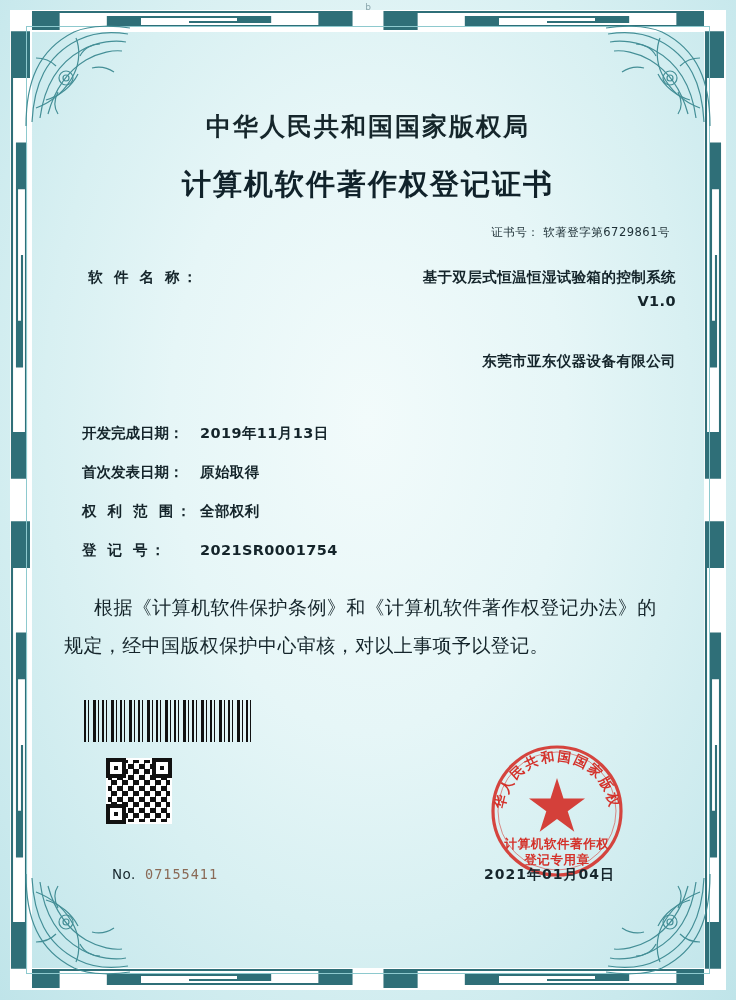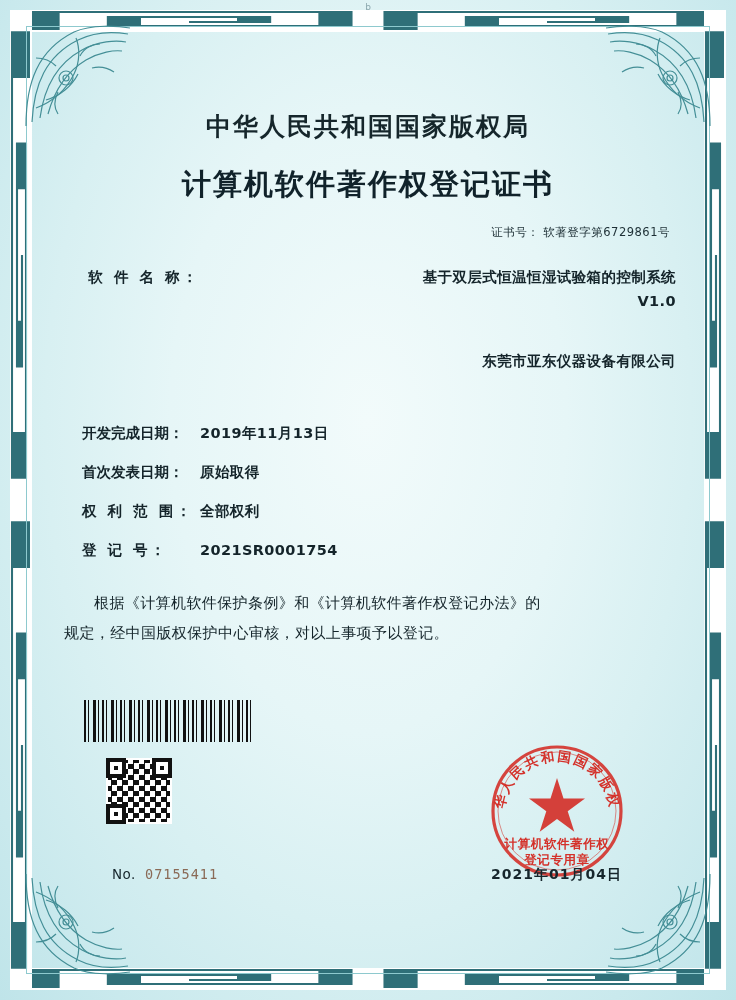--- a/index.html
+++ b/index.html
@@ -133,21 +133,21 @@
   .field-value .line2 {
     display: block;
   }
 
   .gap-lg { height: 30px; }
 
   .dates-block .field-row { margin-bottom: 15px; }
 
   .statement {
     margin-top: 26px;
-    font-size: 15px;
+    font-size: 19px;
     color: #14242a;
     line-height: 2.0;
     letter-spacing: 0.4px;
     padding: 0 4px;
   }
   .statement p { margin: 0; }
   .statement .indent { text-indent: 30px; }
 
   
   .codes {
@@ -199,21 +199,21 @@
     right: 104px;
     top: 736px;
     width: 150px;
     height: 150px;
   }
 
   
   .footer {
     position: absolute;
     left: 60px;
-    right: 68px;
+    right: 75px;
     top: 866px;
     display: flex;
     justify-content: space-between;
     align-items: baseline;
     font-size: 14px;
     color: #16262c;
   }
   .serial {
     font-family: "DejaVu Sans Mono", "Liberation Mono", monospace;
     letter-spacing: 1px;

